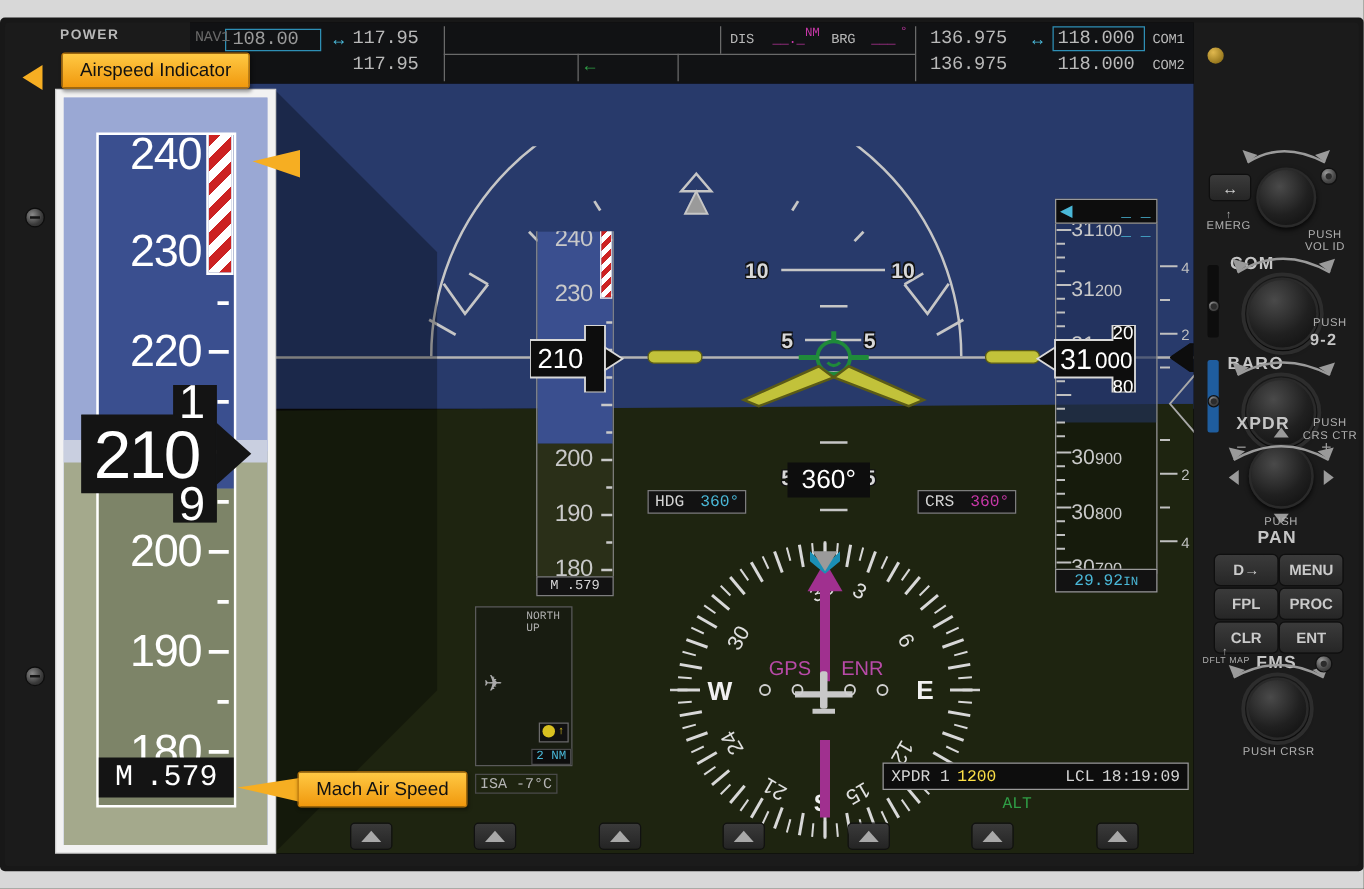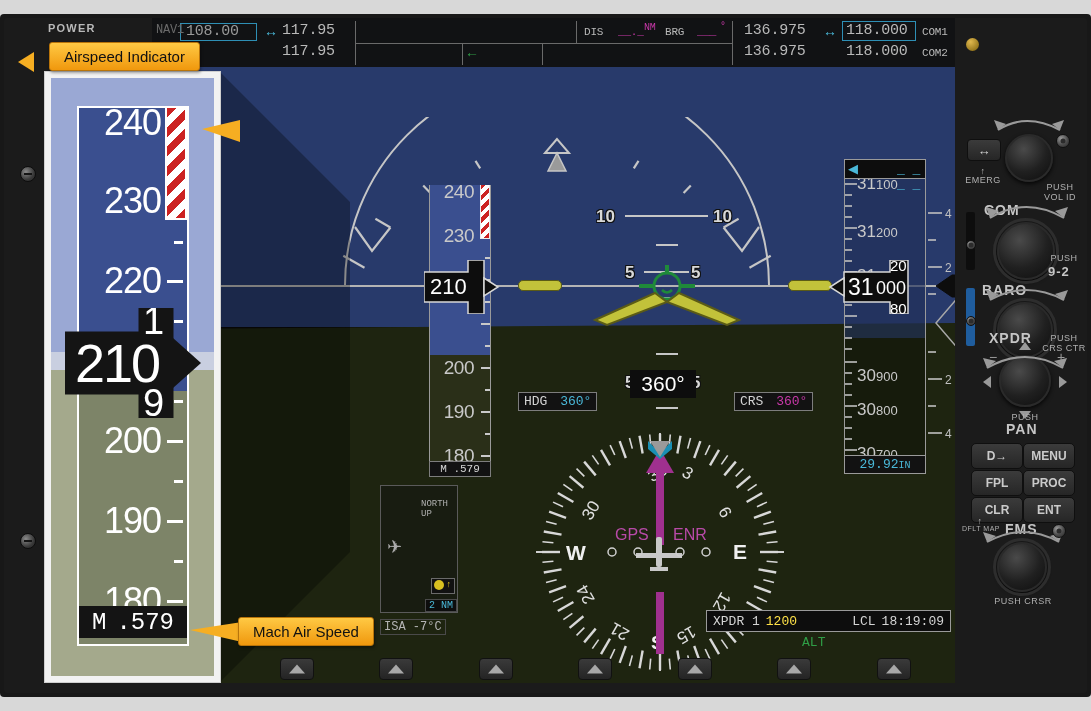--- a/index.html
+++ b/index.html
@@ -377,21 +377,21 @@
         <text x="6" y="34" fill="#ffffff" font-size="22" font-family="Liberation Sans, sans-serif">210</text>
       </svg>
 
       <div class="lbl-box" style="left:277px; top:394px; width:62px; font-size:11px; text-align:center; padding:1px 2px;">M .579</div>
 
       <div class="alt-tape">
         <div style="position:absolute;left:0;top:0;width:82px;height:160px;background:rgba(40,58,107,0.55);"></div>
         <div class="alt-num" style="top:-4px;"><span>31</span><small>100</small></div>
         <div class="alt-num" style="top:44px;"><span>31</span><small>200</small></div>
         <div class="alt-num" style="top:88px;"><span>31</span><small>100</small></div>
-        <div class="alt-num" style="top:188px;"><span>30</span><small>900</small></div>
+        <div class="alt-num" style="top:178px;"><span>30</span><small>900</small></div>
         <div class="alt-num" style="top:222px;"><span>30</span><small>800</small></div>
         <div class="alt-num" style="top:266px;"><span>30</span><small>700</small></div>
         <svg width="14" height="282" style="position:absolute;left:0;top:0;">
           <g stroke="#c0c0c0" stroke-width="1.6">
             <line x1="0" y1="6" x2="12" y2="6"></line>
               <line x1="0" y1="17" x2="7" y2="17"></line>
             <line x1="0" y1="28" x2="7" y2="28"></line>
               <line x1="0" y1="39" x2="7" y2="39"></line>
             <line x1="0" y1="50" x2="12" y2="50"></line>
               <line x1="0" y1="61" x2="7" y2="61"></line>
@@ -588,21 +588,21 @@
           <circle cx="82" cy="125" r="4"></circle>
             <circle cx="108" cy="125" r="4"></circle>
           <circle cx="150" cy="125" r="4"></circle>
             <circle cx="176" cy="125" r="4"></circle>
         </g>
         <text x="85" y="113" fill="#b84aa8" font-size="16" font-family="Liberation Sans, sans-serif">GPS</text>
         <text x="143" y="113" fill="#b84aa8" font-size="16" font-family="Liberation Sans, sans-serif">ENR</text>
       </svg>
 
       <div class="inset">
-        <div style="position:absolute; left:4px; top:13px; color:#b0b0b0; font-size:9px; font-family:'Liberation Mono',monospace;padding-left:36px;">NORTH UP</div>
+        <div style="position:absolute; left:4px; top:2px; color:#b0b0b0; font-size:9px; font-family:'Liberation Mono',monospace;padding-left:36px;">NORTH UP</div>
         <div style="position:absolute; left:6px; top:50px; color:#aaa; font-size:18px;">✈</div>
         <div style="position:absolute; right:2px; bottom:18px; width:24px; height:16px; border:1px solid #6a6a6a; background:#111;">
           <span style="position:absolute;left:2px;top:1px;width:10px;height:10px;border-radius:50%;background:#d8c020;"></span>
           <span style="position:absolute;right:3px;top:0px;color:#d8c020;font-size:9px;">↑</span>
         </div>
         <div style="position:absolute; right:0px; bottom:0px; padding:0 3px; background:#0d0d0d; border:1px solid #4a4a4a;
                     color:#4ab8d8; font-size:10px; font-family:'Liberation Mono',monospace;">2 NM</div>
       </div>
       <div style="position:absolute; left:228px; top:552px; color:#b4b4b4; font-size:12px; font-family:'Liberation Mono',monospace; border:1px solid #4a4a4a; padding:0 3px;">ISA -7°C</div>
 

